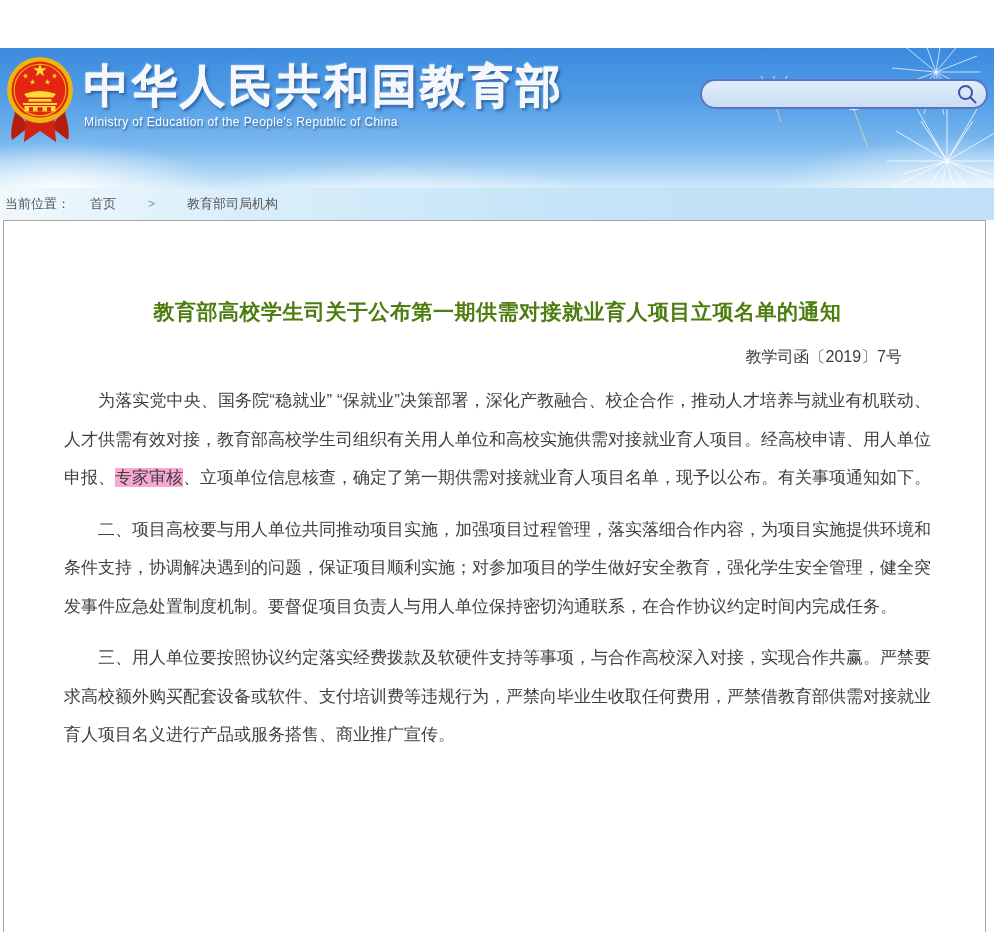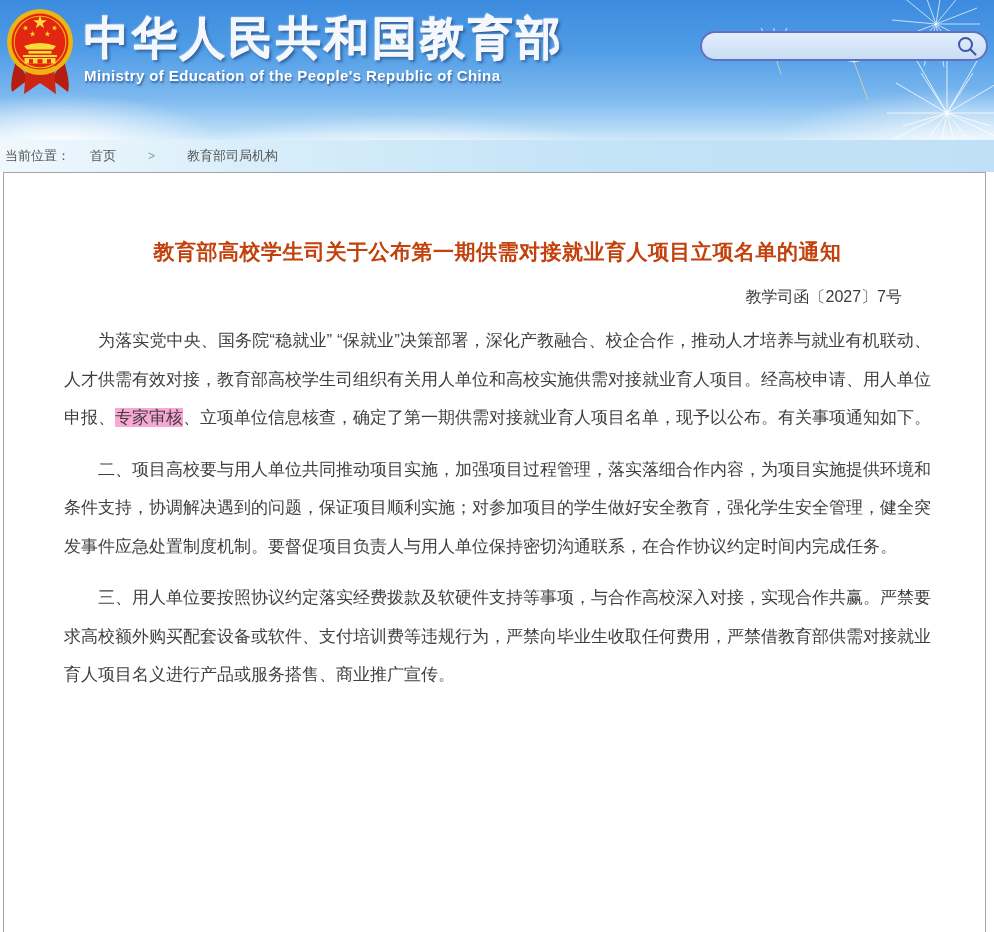--- a/index.html
+++ b/index.html
@@ -7,30 +7,31 @@
     font-family: "Liberation Sans", sans-serif; }
 
   
   .site-header {
     position: relative; width: 994px; height: 140px; overflow: hidden;
     background:
       radial-gradient(ellipse 230px 70px at 6% 102%, rgba(255,255,255,0.95), rgba(255,255,255,0) 70%),
       radial-gradient(ellipse 320px 60px at 40% 112%, rgba(255,255,255,0.75), rgba(255,255,255,0) 70%),
       radial-gradient(ellipse 280px 90px at 97% 108%, rgba(255,255,255,0.85), rgba(255,255,255,0) 70%),
       linear-gradient(180deg, #3d8bde 0%, #4f9ce6 35%, #7db9ef 70%, #b4daf6 92%, #cfe9fa 100%);
+    margin-top: 48px;
   }
   .emblem { position: absolute; left: 6px; top: 5px; width: 68px; height: 92px; }
   .titles { position: absolute; left: 84px; top: 13px; }
   .title-zh {
     font-size: 45px; font-weight: bold; letter-spacing: 3px; color: #f4f8fc;
     text-shadow: 0 1px 0 #ffffff, 2px 3px 3px rgba(18,44,100,0.55), 0 0 2px rgba(255,255,255,0.8);
     line-height: 1.1; white-space: nowrap;
   }
   .title-en {
-    margin-top: 4px; font-size: 15px; font-weight: bold; color: #ffffff;
+    margin-top: 4px; font-size: 12px; font-weight: normal; color: #ffffff;
     letter-spacing: 0.4px; text-shadow: 1px 2px 2px rgba(18,44,100,0.6); white-space: nowrap;
   }
   .search-box {
     position: absolute; right: 6px; top: 31px; width: 288px; height: 30px;
     border: 2px solid #6070c2; border-radius: 16px;
     background: linear-gradient(180deg, #e2eefb 0%, #c9ddf4 100%);
     display: flex; align-items: center;
   }
   .search-input {
     flex: 1; height: 100%; border: none; outline: none; background: transparent;
@@ -50,22 +51,22 @@
   .breadcrumb a { color: #555; text-decoration: none; cursor: pointer; text-align: center; }
   .breadcrumb .sep { margin: 0 12px; color: #8a9aa6; font-size: 12px; }
 
   
   .content-box {
     margin-left: 3px; width: 983px; min-height: 900px;
     background: #ffffff; border: 1px solid #a5a5a5;
     padding: 50px 54px 40px 60px;
   }
   .article-title {
-    margin-top: 14px; text-align: center; font-size: 21px; font-weight: bold;
-    color: #c2410c; letter-spacing: 0.5px; line-height: 30px;
+    margin-top: 26px; text-align: center; font-size: 21px; font-weight: bold;
+    color: #4d7c0f; letter-spacing: 0.5px; line-height: 30px;
   }
   .doc-number {
     margin-top: 18px; text-align: right; padding-right: 29px;
     font-size: 16px; color: #3c3c3c; line-height: 24px;
   }
   .salutation {
     margin: 50px 0 25px 0; font-size: 17px; color: #3f3f3f; line-height: 38.5px;
   }
   .para {
     margin: 13px 0; font-size: 17px; color: #3f3f3f; line-height: 38.5px;
@@ -142,20 +143,20 @@
 
 <nav class="breadcrumb">
   <span>当前位置：</span>
   <a>首页</a>
   <span class="sep">&gt;</span>
   <a>教育部司局机构</a>
 </nav>
 
 <main class="content-box">
   <h1 class="article-title">教育部高校学生司关于公布第一期供需对接就业育人项目立项名单的通知</h1>
-  <div class="doc-number">教学司函〔2027〕7号</div>
+  <div class="doc-number">教学司函〔2019〕7号</div>
 
 
   <p class="para"><span>为落实党中央、国务院“稳就业” “保就业”决策部署，深化产教融合、校企合作，推动人才培养与就业有机联动、人才供需有效对接，教育部高校学生司组织有关用人单位和高校实施供需对接就业育人项目。经高校申请、用人单位申报、</span><span class="hl">专家审核</span><span>、立项单位信息核查，确定了第一期供需对接就业育人项目名单，现予以公布。有关事项通知如下。</span></p>
 
   <p class="para">二、项目高校要与用人单位共同推动项目实施，加强项目过程管理，落实落细合作内容，为项目实施提供环境和条件支持，协调解决遇到的问题，保证项目顺利实施；对参加项目的学生做好安全教育，强化学生安全管理，健全突发事件应急处置制度机制。要督促项目负责人与用人单位保持密切沟通联系，在合作协议约定时间内完成任务。</p>
   <p class="para">三、用人单位要按照协议约定落实经费拨款及软硬件支持等事项，与合作高校深入对接，实现合作共赢。严禁要求高校额外购买配套设备或软件、支付培训费等违规行为，严禁向毕业生收取任何费用，严禁借教育部供需对接就业育人项目名义进行产品或服务搭售、商业推广宣传。</p>
 </main>
 
 </body></html>

